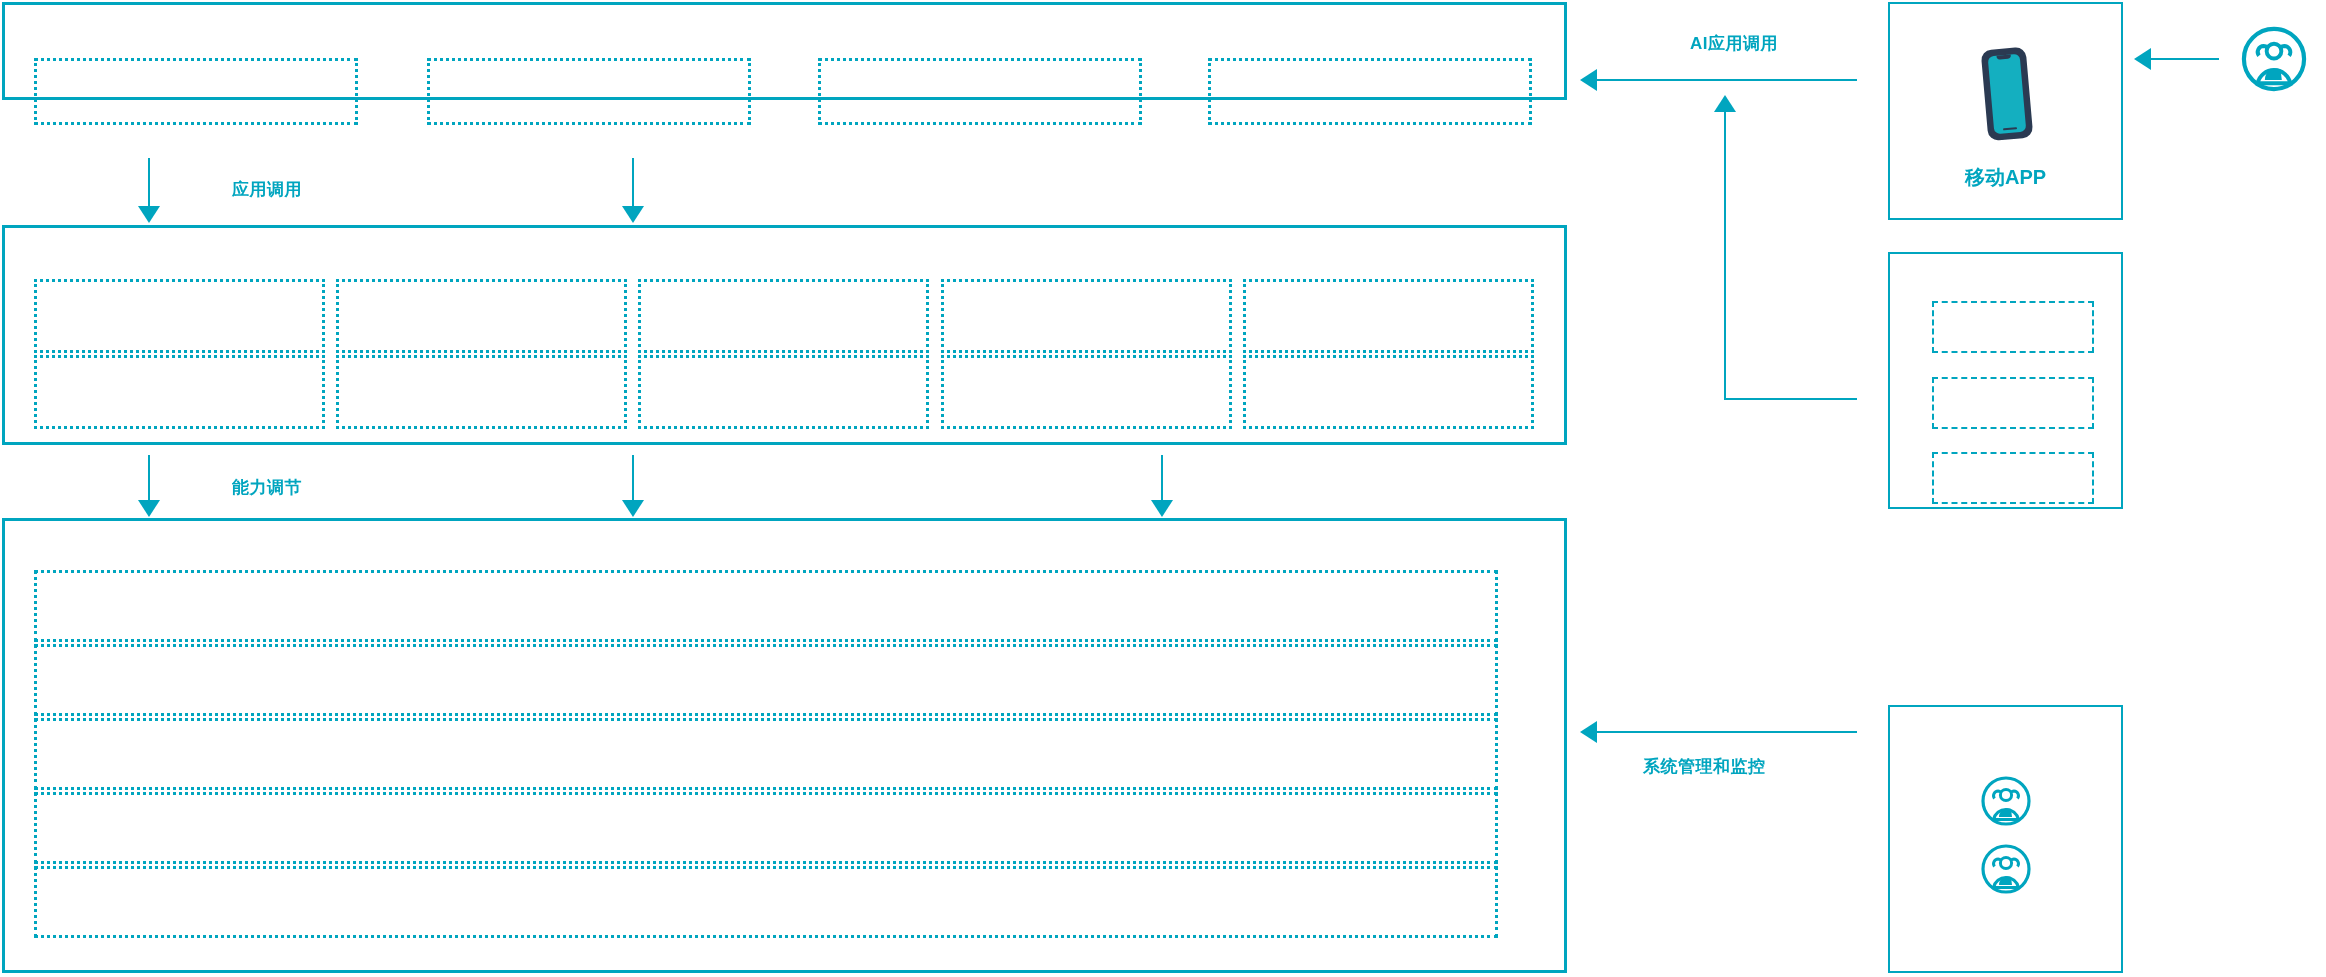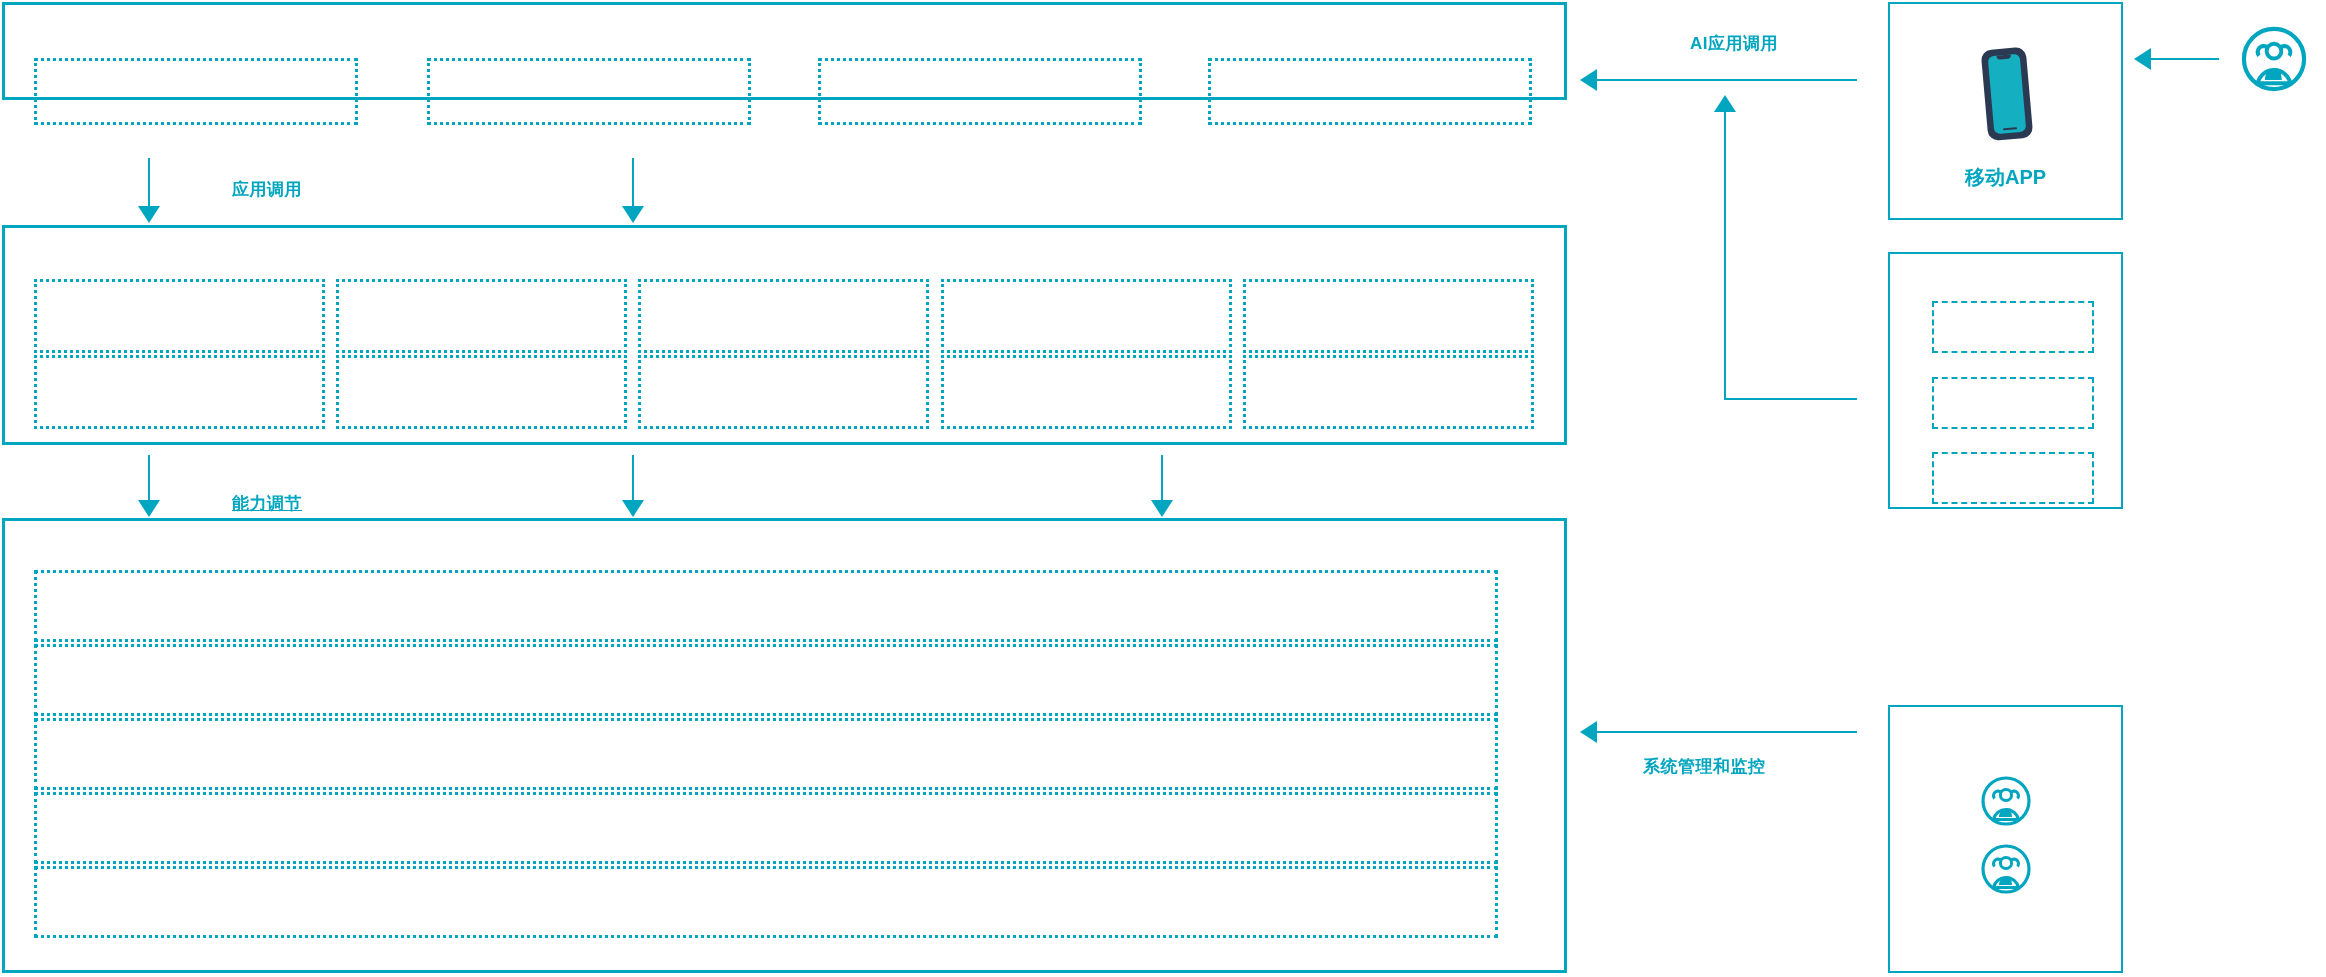--- a/index.html
+++ b/index.html
@@ -175,21 +175,21 @@
 
   <div class="vline" style="left:148px; top:455px; height:52px;"></div>
   <div class="arrow-down" style="left:138px; top:500px;"></div>
 
   <div class="vline" style="left:632px; top:455px; height:52px;"></div>
   <div class="arrow-down" style="left:622px; top:500px;"></div>
 
   <div class="vline" style="left:1161px; top:455px; height:52px;"></div>
   <div class="arrow-down" style="left:1151px; top:500px;"></div>
 
-  <div class="flow-label" style="left:232px; top:492px;text-decoration:underline;">能力调节</div>
+  <div class="flow-label" style="left:232px; top:476px;">能力调节</div>
 
   <div class="panel" style="left:2px; top:518px; width:1565px; height:455px;">
   </div>
 
   <div class="slot-dotted" style="left:34px; top:570px; width:1464px; height:72px;">
     <span></span>
   </div>
   <div class="slot-dotted" style="left:34px; top:644px; width:1464px; height:72px;">
     <span></span>
   </div>

